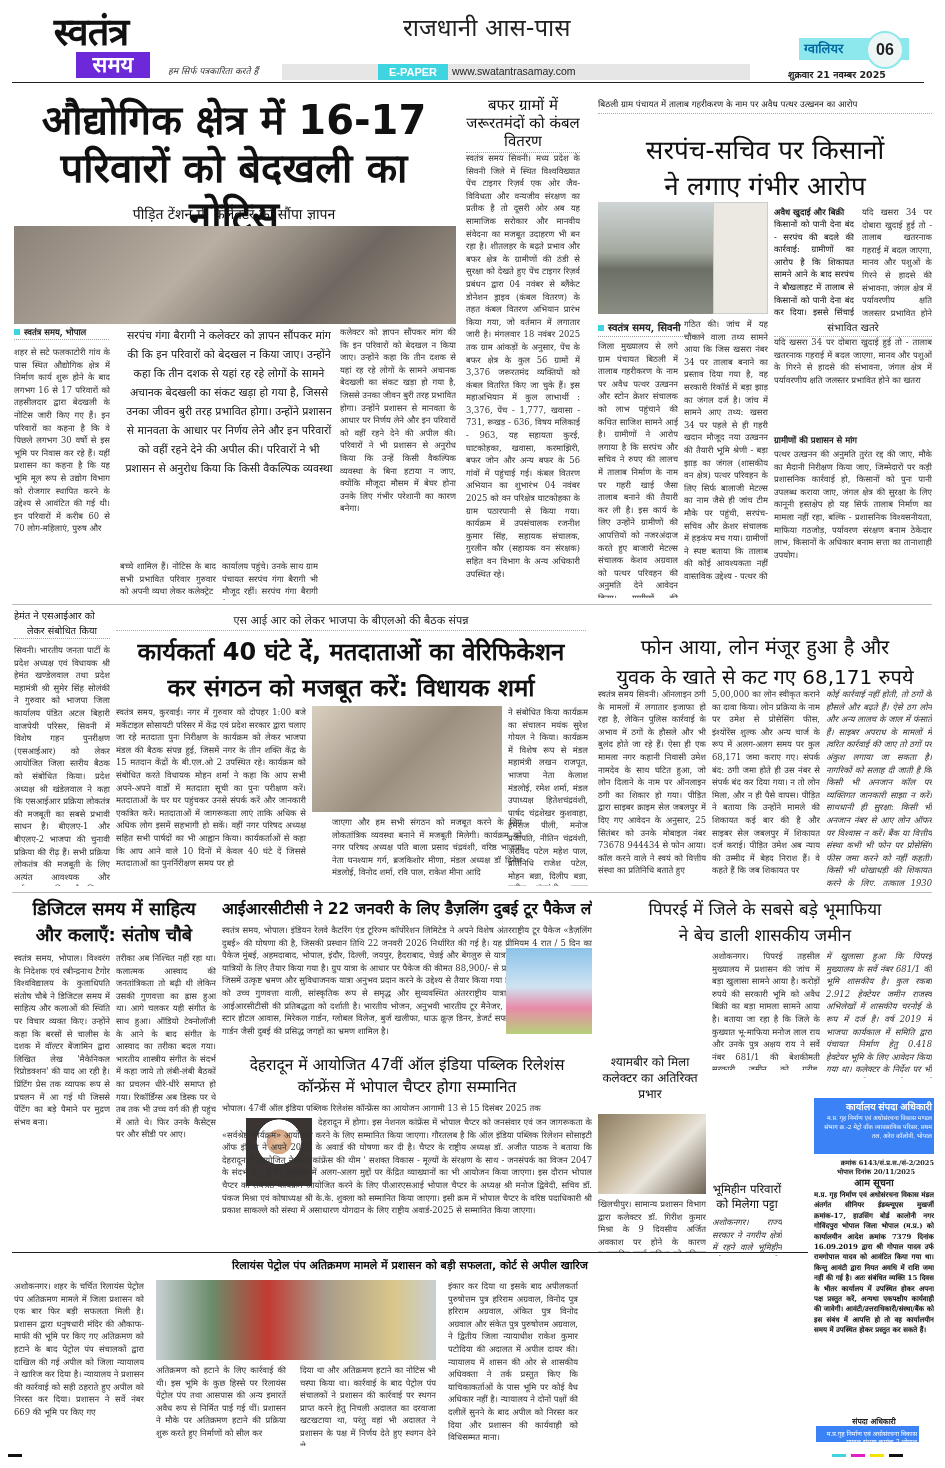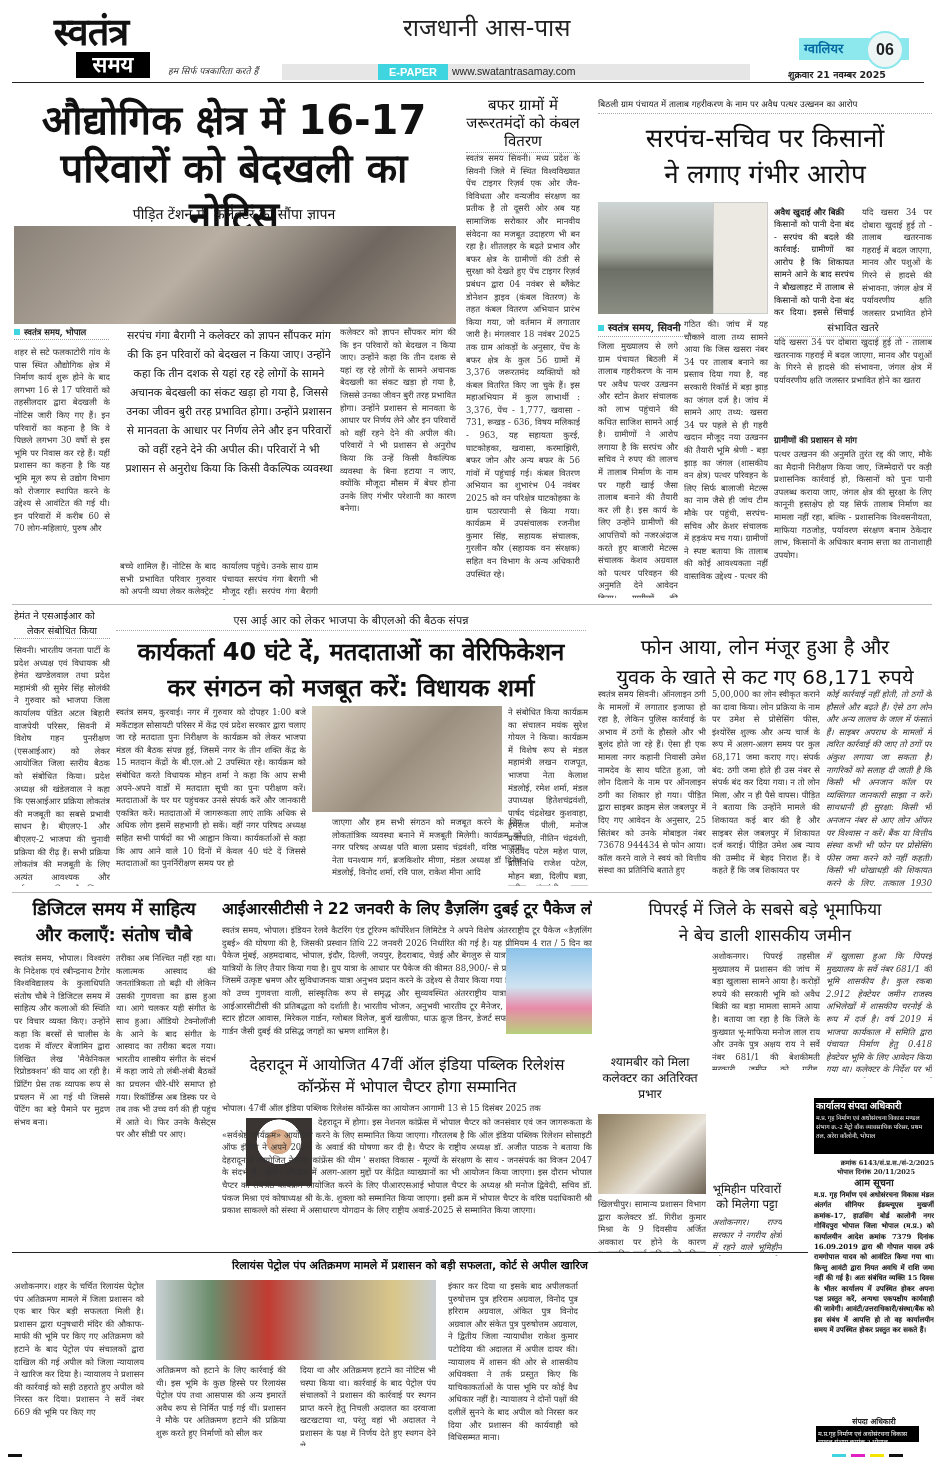--- a/index.html
+++ b/index.html
@@ -2,29 +2,29 @@
 <html><head>
 <meta charset="utf-8">
 <style>
 *{box-sizing:border-box;margin:0;padding:0}
 body{width:945px;height:1468px;background:#fff;font-family:"DejaVu Serif",serif;color:#222;position:relative;overflow:hidden}
 .abs{position:absolute}
 .body-text{font-size:8.4px;line-height:12.6px;text-align:justify;color:#333;overflow:hidden}
 .head{font-family:"DejaVu Sans",sans-serif;color:#111;text-align:center;font-weight:bold;line-height:1.12}
 .photo{background:linear-gradient(135deg,#8a8178,#b9afa2 40%,#6f6760 70%,#a59a8c)}
 .rule{border-top:1px solid #bbb}
-.blackbox{background:#000000;color:#fff;text-align:left;font-family:Liberation Serif, serif}
+.blackbox{background:#3b82f6;color:#fff;text-align:right;font-family:Liberation Sans, sans-serif}
 </style>
 </head>
 <body>
 
 <div class="abs" style="left:0;top:0;width:945px;height:84px">
   <div class="abs" style="left:30px;top:12px;width:122px;height:70px">
     <div style="font-family:'DejaVu Sans',sans-serif;font-weight:bold;font-size:38px;line-height:40px;color:#111;text-align:center;letter-spacing:-1px">स्वतंत्र</div>
-    <div style="margin-left:46px;background:#000000;color:#fff;font-family:'DejaVu Sans',sans-serif;font-weight:bold;font-size:22px;line-height:26px;text-align:center;width:74px">समय</div>
+    <div style="margin-left:46px;background:#6d28d9;color:#fff;font-family:'DejaVu Sans',sans-serif;font-weight:bold;font-size:22px;line-height:26px;text-align:center;width:74px">समय</div>
   </div>
   <div class="abs" style="left:168px;top:64px;font-size:9px;font-style:italic;color:#333">हम सिर्फ पत्रकारिता करते हैं</div>
   <div class="abs" style="left:403px;top:10px;font-family:'DejaVu Sans',sans-serif;font-size:24px;color:#222">राजधानी आस-पास</div>
   <div class="abs" style="left:282px;top:64px;width:468px;height:16px;background:#e6e6e6"></div>
   <div class="abs" style="left:378px;top:64px;width:70px;height:16px;background:#3fd5e0;color:#fff;font-family:'Liberation Sans',sans-serif;font-weight:bold;font-size:11px;line-height:16px;text-align:center">E-PAPER</div>
   <div class="abs" style="left:452px;top:65px;font-family:'Liberation Sans',sans-serif;font-size:10.5px;color:#222">www.swatantrasamay.com</div>
   <div class="abs" style="left:799px;top:38px;width:110px;height:22px;background:#8de8ee"></div>
   <div class="abs" style="left:804px;top:38px;font-family:'DejaVu Sans',sans-serif;font-weight:bold;font-size:13px;line-height:22px;color:#0369a1">ग्वालियर</div>
   <div class="abs" style="left:866px;top:31px;width:38px;height:38px;border-radius:50%;background:#eef5f5;border:2px solid #8de8ee;font-family:'Liberation Sans',sans-serif;font-weight:bold;font-size:16px;line-height:34px;text-align:center;color:#222">06</div>
   <div class="abs" style="left:788px;top:68px;font-family:'DejaVu Sans',sans-serif;font-weight:bold;font-size:9.5px;color:#222">शुक्रवार 21 नवम्बर 2025</div>
@@ -43,21 +43,21 @@
 <div class="abs body-text" style="left:14px;top:346px;width:96px;height:250px">शहर से सटे फलकाटोरी गांव के पास स्थित औद्योगिक क्षेत्र में निर्माण कार्य शुरू होने के बाद लगभग 16 से 17 परिवारों को तहसीलदार द्वारा बेदखली के नोटिस जारी किए गए हैं। इन परिवारों का कहना है कि वे पिछले लगभग 30 वर्षों से इस भूमि पर निवास कर रहे हैं। यहीं प्रशासन का कहना है कि यह भूमि मूल रूप से उद्योग विभाग को रोजगार स्थापित करने के उद्देश्य से आवंटित की गई थी। इन परिवारों में करीब 60 से 70 लोग-महिलाएं, पुरुष और</div>
 <div class="abs" style="left:124px;top:326px;width:210px;height:150px;font-family:'DejaVu Sans',sans-serif;font-size:10.8px;line-height:19px;text-align:center;color:#111;overflow:hidden">सरपंच गंगा बैरागी ने कलेक्टर को ज्ञापन सौंपकर मांग की कि इन परिवारों को बेदखल न किया जाए। उन्होंने कहा कि तीन दशक से यहां रह रहे लोगों के सामने अचानक बेदखली का संकट खड़ा हो गया है, जिससे उनका जीवन बुरी तरह प्रभावित होगा। उन्होंने प्रशासन से मानवता के आधार पर निर्णय लेने और इन परिवारों को वहीं रहने देने की अपील की। परिवारों ने भी प्रशासन से अनुरोध किया कि किसी वैकल्पिक व्यवस्था के बिना उन्हें हटाया न जाए।</div>
 <div class="abs body-text" style="left:120px;top:560px;width:96px;height:40px">बच्चे शामिल हैं। नोटिस के बाद सभी प्रभावित परिवार गुरुवार को अपनी व्यथा लेकर कलेक्ट्रेट</div>
 <div class="abs body-text" style="left:222px;top:560px;width:96px;height:40px">कार्यालय पहुंचे। उनके साथ ग्राम पंचायत सरपंच गंगा बैरागी भी मौजूद रहीं। सरपंच गंगा बैरागी ने</div>
 <div class="abs body-text" style="left:340px;top:326px;width:116px;height:272px">कलेक्टर को ज्ञापन सौंपकर मांग की कि इन परिवारों को बेदखल न किया जाए। उन्होंने कहा कि तीन दशक से यहां रह रहे लोगों के सामने अचानक बेदखली का संकट खड़ा हो गया है, जिससे उनका जीवन बुरी तरह प्रभावित होगा। उन्होंने प्रशासन से मानवता के आधार पर निर्णय लेने और इन परिवारों को वहीं रहने देने की अपील की। परिवारों ने भी प्रशासन से अनुरोध किया कि उन्हें किसी वैकल्पिक व्यवस्था के बिना हटाया न जाए, क्योंकि मौजूदा मौसम में बेघर होना उनके लिए गंभीर परेशानी का कारण बनेगा।</div>
 
 <div class="abs head" style="left:466px;top:96px;width:114px;font-size:15px;line-height:18px;font-weight:normal;border-bottom:1px dotted #999;padding-bottom:2px">बफर ग्रामों में जरूरतमंदों को कंबल वितरण</div>
 <div class="abs body-text" style="left:466px;top:152px;width:114px;height:446px">स्वतंत्र समय सिवनी। मध्य प्रदेश के सिवनी जिले में स्थित विश्वविख्यात पेंच टाइगर रिज़र्व एक ओर जैव-विविधता और वन्यजीव संरक्षण का प्रतीक है तो दूसरी ओर अब यह सामाजिक सरोकार और मानवीय संवेदना का मजबूत उदाहरण भी बन रहा है। शीतलहर के बढ़ते प्रभाव और बफर क्षेत्र के ग्रामीणों की ठंडी से सुरक्षा को देखते हुए पेंच टाइगर रिज़र्व प्रबंधन द्वारा 04 नवंबर से ब्लैंकेट डोनेशन ड्राइव (कंबल वितरण) के तहत कंबल वितरण अभियान प्रारंभ किया गया, जो वर्तमान में लगातार जारी है। मंगलवार 18 नवंबर 2025 तक ग्राम आंकड़ों के अनुसार, पेंच के बफर क्षेत्र के कुल 56 ग्रामों में 3,376 जरूरतमंद व्यक्तियों को कंबल वितरित किए जा चुके हैं। इस महाअभियान में कुल लाभार्थी : 3,376, पेंच - 1,777, खवासा - 731, रूखड़ - 636, विषय मलिकाई - 963, यह सहायता कुरई, घाटकोहका, खवासा, करमाझिरी, बफर जोन और अन्य बफर के 56 गांवों में पहुंचाई गई। कंबल वितरण अभियान का शुभारंभ 04 नवंबर 2025 को वन परिक्षेत्र घाटकोहका के ग्राम पठारपानी से किया गया। कार्यक्रम में उपसंचालक रजनीश कुमार सिंह, सहायक संचालक, गुरलीन कौर (सहायक वन संरक्षक) सहित वन विभाग के अन्य अधिकारी उपस्थित रहे।</div>
 
 <div class="abs" style="left:598px;top:98px;width:334px;font-family:'DejaVu Sans',sans-serif;font-size:8.6px;color:#111;border-bottom:1px dotted #aaa;padding-bottom:3px">बिठली ग्राम पंचायत में तालाब गहरीकरण के नाम पर अवैध पत्थर उत्खनन का आरोप</div>
-<div class="abs head" style="left:598px;top:120px;width:334px;font-size:26px;line-height:36px;font-weight:normal">
+<div class="abs head" style="left:598px;top:132px;width:334px;font-size:26px;line-height:36px;font-weight:normal">
   <div>सरपंच-सचिव पर किसानों</div>
   <div>ने लगाए गंभीर आरोप</div>
 </div>
 <div class="abs photo" style="left:598px;top:202px;width:115px;height:112px;background:linear-gradient(180deg,#cfd5d5 0%,#a4a99f 45%,#6b6f66 60%,#8b8e83 100%)"></div>
 <div class="abs" style="left:713px;top:202px;width:55px;height:112px;background:#ece9e2;border:1px solid #ccc"></div>
 <div class="abs" style="left:598px;top:320px;width:105px;font-size:10px;font-weight:bold;border-bottom:1px dotted #999;padding-bottom:2px">
   <span style="display:inline-block;width:6px;height:6px;background:#3fd5e0;margin-right:4px"></span><span>स्वतंत्र समय, सिवनी</span>
 </div>
 <div class="abs body-text" style="left:598px;top:340px;width:80px;height:258px">जिला मुख्यालय से लगे ग्राम पंचायत बिठली में तालाब गहरीकरण के नाम पर अवैध पत्थर उत्खनन और स्टोन क्रेशर संचालक को लाभ पहुंचाने की कथित साजिश सामने आई है। ग्रामीणों ने आरोप लगाया है कि सरपंच और सचिव ने रुपए की लालच में तालाब निर्माण के नाम पर गहरी खाई जैसा तालाब बनाने की तैयारी कर ली है। इस कार्य के लिए उन्होंने ग्रामीणों की आपत्तियों को नजरअंदाज करते हुए बाजारी मेटल्स संचालक केशव अग्रवाल को पत्थर परिवहन की अनुमति देने आवेदन किया। ग्रामीणों की शिकायत पर कलेक्टर श्रीमती शीतला पटेल ने जांच टीम</div>
 <div class="abs body-text" style="left:684px;top:318px;width:84px;height:280px">गठित की। जांच में यह चौंकाने वाला तथ्य सामने आया कि जिस खसरा नंबर 34 पर तालाब बनाने का प्रस्ताव दिया गया है, वह सरकारी रिकॉर्ड में बड़ा झाड़ का जंगल दर्ज है। जांच में सामने आए तथ्य: खसरा 34 पर पहले से ही गहरी खदान मौजूद नया उत्खनन की तैयारी भूमि श्रेणी - बड़ा झाड़ का जंगल (शासकीय वन क्षेत्र) पत्थर परिवहन के लिए सिर्फ बालाजी मेटल्स का नाम जैसे ही जांच टीम मौके पर पहुंची, सरपंच-सचिव और क्रेशर संचालक में हड़कंप मच गया। ग्रामीणों ने स्पष्ट बताया कि तालाब की कोई आवश्यकता नहीं वास्तविक उद्देश्य - पत्थर की</div>

